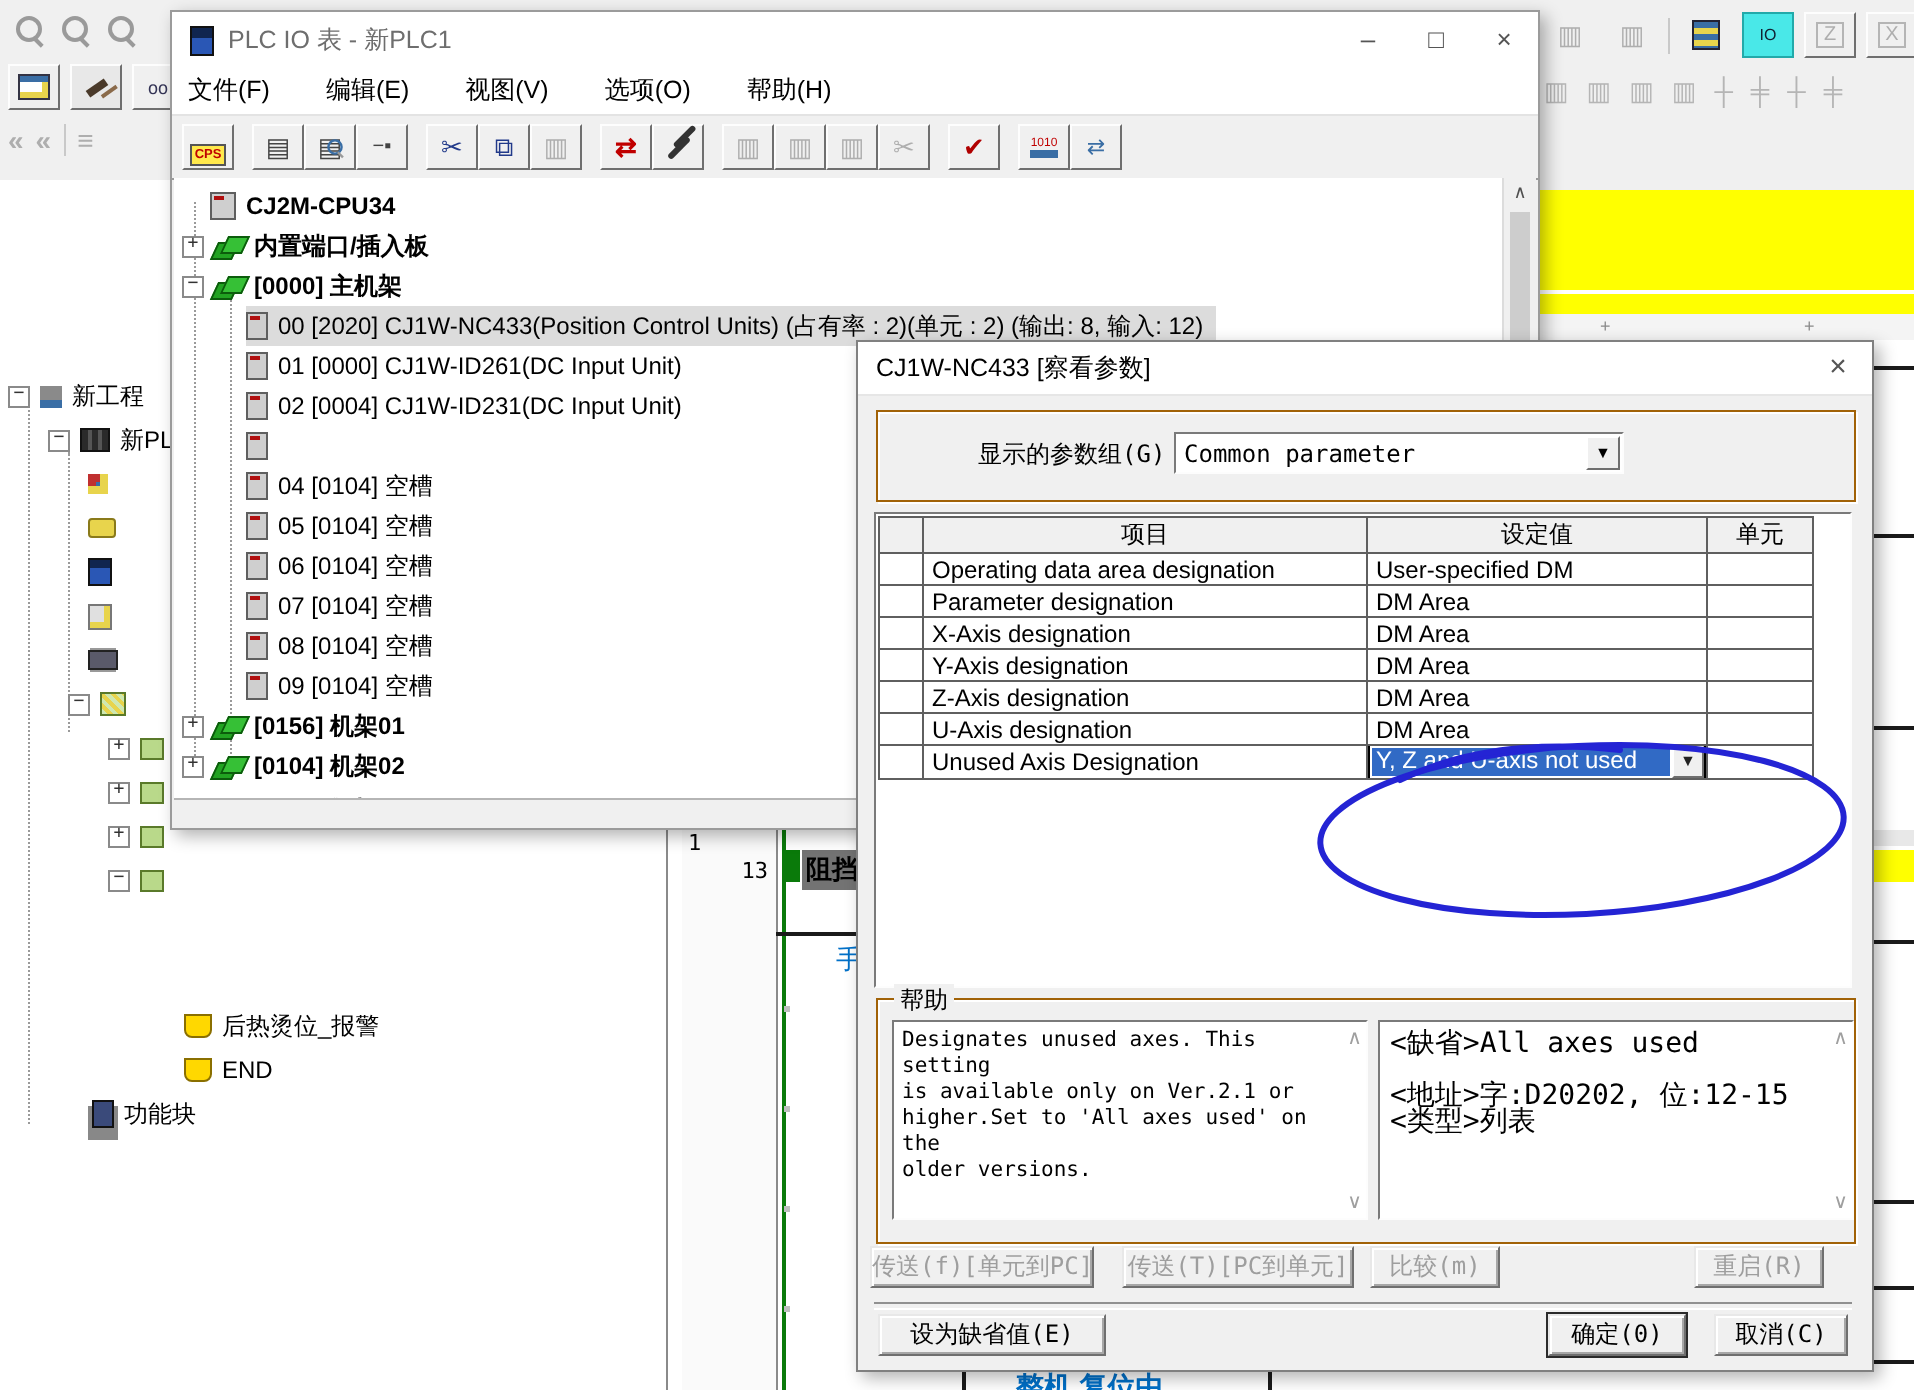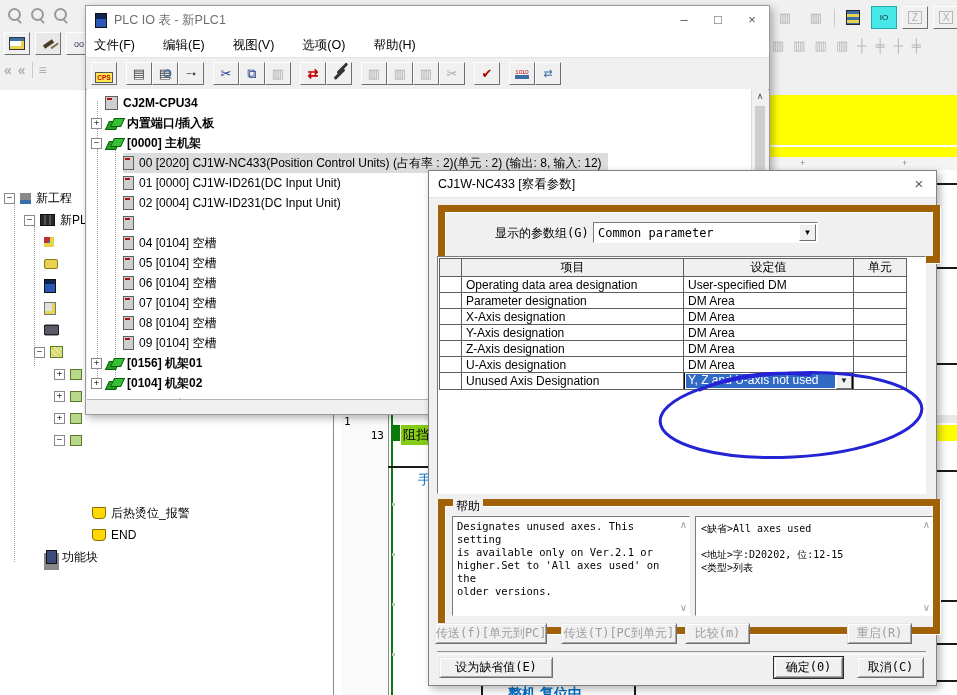--- a/index.html
+++ b/index.html
@@ -24,21 +24,21 @@
   .uicon::before{content:"";position:absolute;left:1px;top:1px;width:5px;height:2px;background:#b01010}
   .rackicon{width:15px;height:12px;position:relative;flex:0 0 auto}
   .rackicon i{position:absolute;width:9px;height:7px;background:#22a322;border:1px solid #0c5c0c;transform:skewX(-25deg)}
   .rackicon i:nth-child(1){left:0;top:4px}
   .rackicon i:nth-child(2){left:5px;top:1px;background:#36c036}
   .tree-row{position:absolute;height:20px;display:flex;align-items:center;gap:5px;white-space:nowrap;font-size:12px}
   .bold{font-weight:bold}
   .dotv{position:absolute;border-left:1px dotted #9a9a9a;width:0}
   
   .mono{font-family:"DejaVu Sans Mono",monospace}
-  .groupbox{position:absolute;border:7px solid #a16207;box-shadow:inset 1px 1px 0 #fff,1px 1px 0 #fff}
+  .groupbox{position:absolute;border:1px solid #a16207;box-shadow:inset 1px 1px 0 #fff,1px 1px 0 #fff}
   .sunken{background:#fff;border:1px solid;border-color:#7a7a7a #fdfdfd #fdfdfd #7a7a7a}
   .btn{position:absolute;height:21px;background:#f0f0f0;border:1px solid;border-color:#e8e8e8 #6f6f6f #6f6f6f #e8e8e8;
        box-shadow:inset 1px 1px 0 #fff,inset -1px -1px 0 #a7a7a7;font-size:12px;text-align:center;
        font-family:"DejaVu Sans Mono",monospace;line-height:19px;box-sizing:border-box;cursor:default;white-space:nowrap}
   .btn.disabled{color:#9e9e9e}
   .btn.default{box-shadow:0 0 0 1px #2b2b2b,inset 1px 1px 0 #fff,inset -1px -1px 0 #a7a7a7}
   table.grid{border-collapse:collapse;table-layout:fixed;font-size:12px}
   table.grid td,table.grid th{border:1px solid #5f5f5f;height:16px;padding:0 4px;font-weight:normal;
        overflow:hidden;white-space:nowrap;box-sizing:border-box}
   table.grid th{background:#f0f0f0;text-align:center;height:17px}
@@ -192,21 +192,21 @@
   </div>
 
   <div class="x" style="left:332px;top:413px;width:96px;height:282px;background:#fff;overflow:hidden">
     <div class="x" style="left:1px;top:0;width:1px;height:282px;background:#8a8a8a"></div>
     <div class="x" style="left:9px;top:0;width:47px;height:282px;background:#fafafa;border-right:1px solid #8a8a8a">
       <span class="x mono" style="left:3px;top:2px;font-size:11px">1</span>
       <span class="x mono" style="right:4px;top:16px;font-size:11px">13</span>
     </div>
     <div class="x" style="left:59px;top:0;width:2px;height:282px;background:#0a7a0a"></div>
     <span class="x" style="left:61px;top:12px;width:7px;height:16px;background:#0a7a0a"></span>
-    <span class="x" style="left:69px;top:12px;background:#84cc16;color:#000;font-size:13px;font-weight:normal;padding:1px 2px;white-space:nowrap">阻挡</span>
+    <span class="x" style="left:69px;top:12px;background:#737373;color:#000;font-size:13px;font-weight:bold;padding:1px 2px;white-space:nowrap">阻挡</span>
     <div class="hline" style="left:56px;top:53px;width:40px;height:2px"></div>
     <span class="x" style="left:86px;top:58px;color:#0070c8;font-size:13px">手</span>
     <span class="x" style="left:60px;top:90px;width:3px;height:3px;background:#c0c0c0"></span>
     <span class="x" style="left:60px;top:140px;width:3px;height:3px;background:#c0c0c0"></span>
     <span class="x" style="left:60px;top:190px;width:3px;height:3px;background:#c0c0c0"></span>
     <span class="x" style="left:60px;top:240px;width:3px;height:3px;background:#c0c0c0"></span>
   </div>
 
   <div class="x" style="left:935px;top:170px;width:22px;height:525px;background:#fff;overflow:hidden">
     <div class="hline" style="left:0;top:13px;width:22px;height:2px"></div>
@@ -484,21 +484,21 @@
       <span class="mono" style="position:absolute;left:8px;top:-8px;background:#f0f0f0;padding:0 3px;font-size:12px">帮助</span>
       <div class="sunken" style="position:absolute;left:7px;top:10px;width:238px;height:100px;box-sizing:border-box">
         <div class="mono pre" style="position:absolute;left:4px;top:3px;right:16px;font-size:10.5px;line-height:13px">Designates unused axes. This setting
 is available only on Ver.2.1 or
 higher.Set to 'All axes used' on the
 older versions.</div>
         <span class="scrollarrow" style="top:2px">∧</span>
         <span class="scrollarrow" style="bottom:2px">∨</span>
       </div>
       <div class="sunken" style="position:absolute;left:250px;top:10px;width:238px;height:100px;box-sizing:border-box">
-        <div class="mono pre" style="position:absolute;left:5px;top:5px;right:16px;font-size:10px;line-height:13px">&lt;缺省&gt;All axes used
+        <div class="mono pre" style="position:absolute;left:5px;top:5px;right:16px;font-size:14px;line-height:13px">&lt;缺省&gt;All axes used
 
 &lt;地址&gt;字:D20202, 位:12-15
 &lt;类型&gt;列表</div>
         <span class="scrollarrow" style="top:2px">∧</span>
         <span class="scrollarrow" style="bottom:2px">∨</span>
       </div>
     </div>
 
     <div class="btn disabled" style="left:6px;top:452px;width:112px">传送(f)[单元到PC]</div>
     <div class="btn disabled" style="left:132px;top:452px;width:116px">传送(T)[PC到单元]</div>

